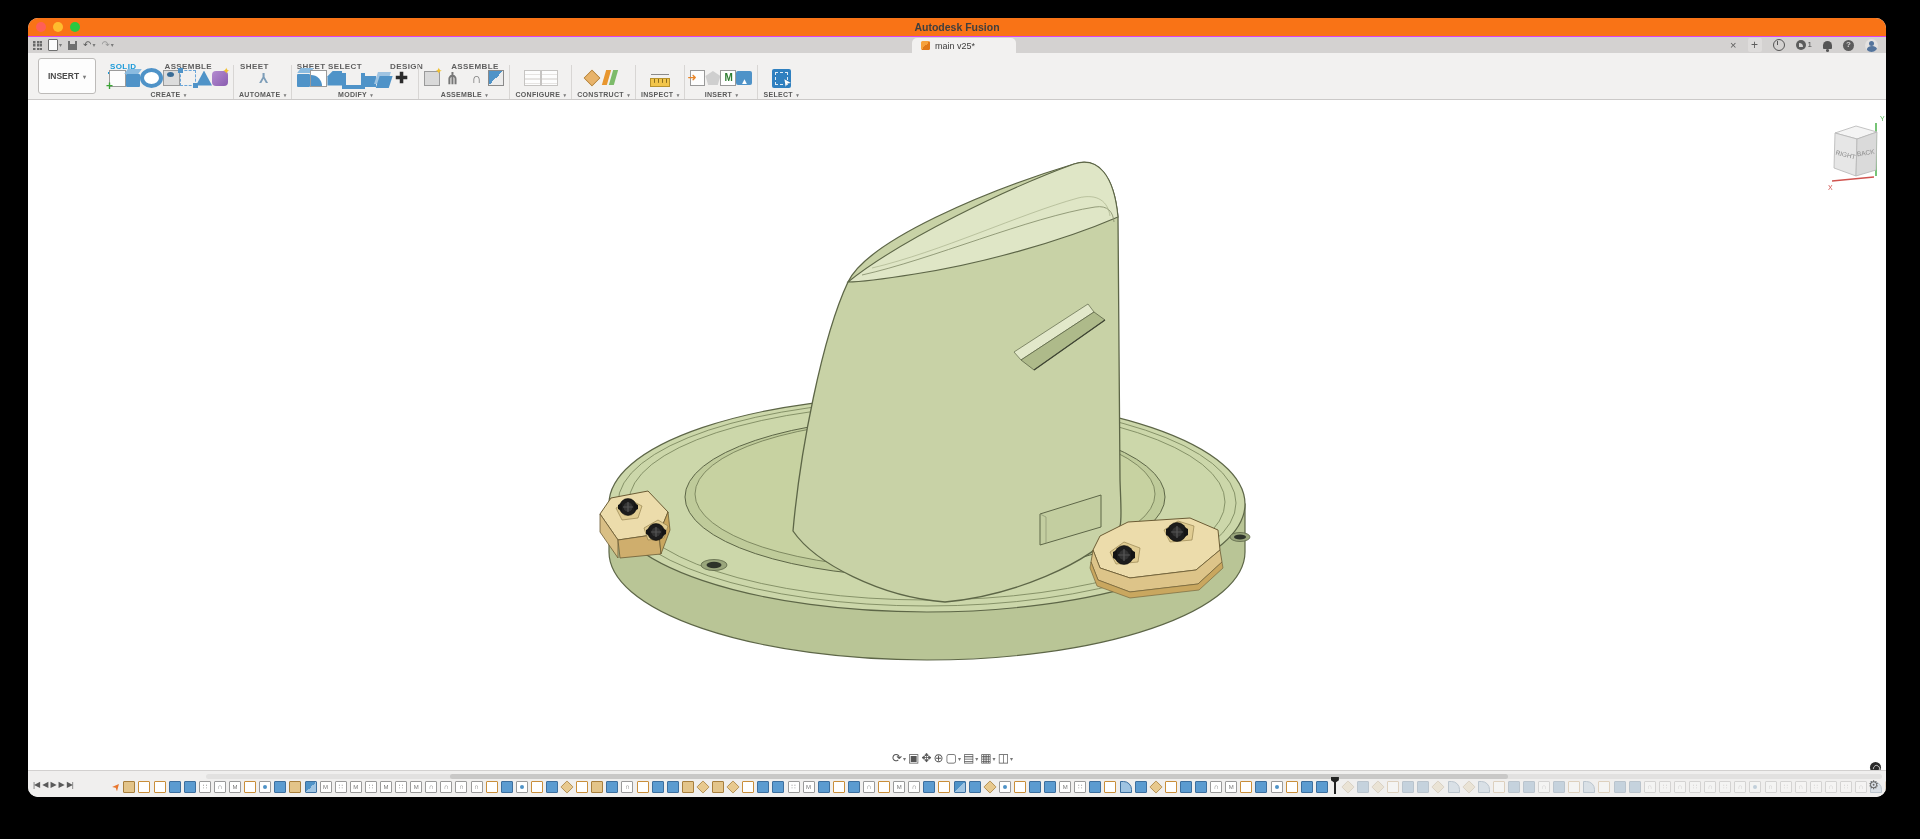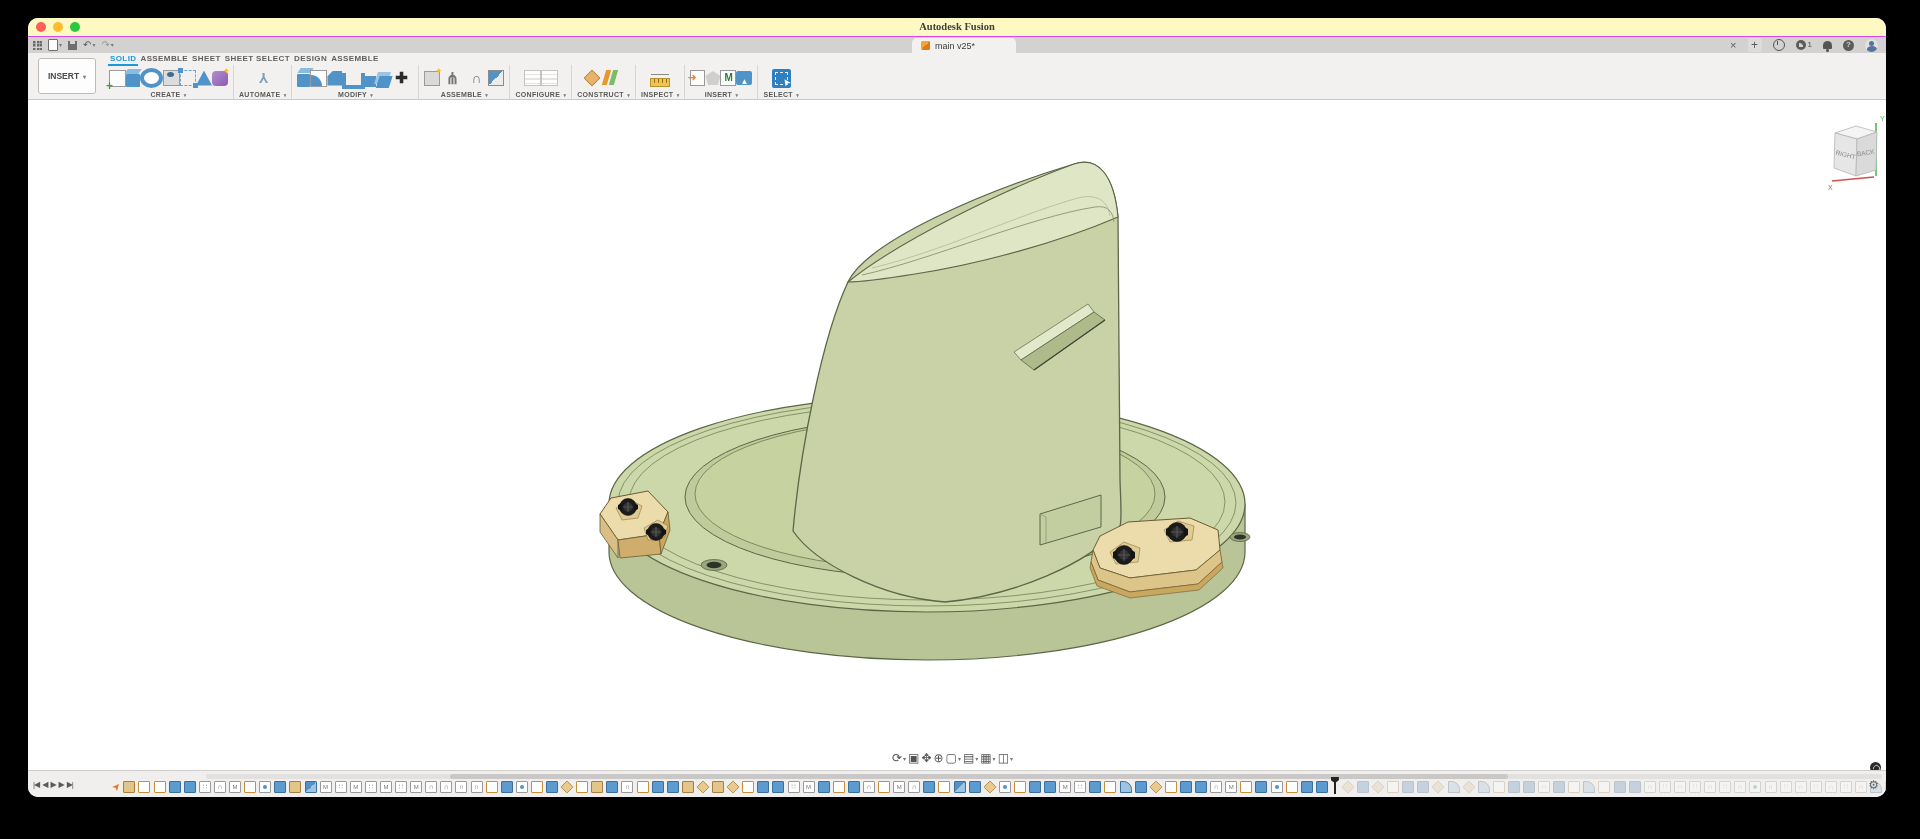--- a/index.html
+++ b/index.html
@@ -1,19 +1,19 @@
 <!DOCTYPE html>
 <html><head>
 <meta charset="utf-8">
 <style>
   html,body{margin:0;padding:0;}
   body{width:1920px;height:839px;background:#000;font-family:"Liberation Sans",sans-serif;overflow:hidden;position:relative;}
   .win{position:absolute;left:28px;top:18px;width:1858px;height:779px;background:#fff;border-radius:10px;overflow:hidden;box-shadow:0 0 0 1px #000;}
   
-  .titlebar{position:absolute;left:0;top:0;width:100%;height:18px;background:#fef9c3;border-bottom:3px solid #d946ef;font-family:Liberation Serif, serif;}
+  .titlebar{position:absolute;left:0;top:0;width:100%;height:18px;background:#f97316;border-bottom:3px solid #d946ef;}
   .lights{position:absolute;left:8px;top:4px;display:flex;gap:7px;}
   .light{width:10px;height:10px;border-radius:50%;}
   .l-red{background:#ff5f57;}.l-yellow{background:#febc2e;}.l-green{background:#28c840;}
   .title{position:absolute;left:0;right:0;top:3px;text-align:center;font-size:10.5px;font-weight:bold;color:#3f3f3f;}
   
   .tabbar{position:absolute;left:0;top:19px;width:100%;height:16px;background:#d4d2d1;}
   .qat{position:absolute;left:5px;top:1px;display:flex;align-items:center;gap:6px;height:14px;}
   .qbtn{display:flex;align-items:center;color:#5e5e5e;font-size:10px;line-height:1;}
   .i-grid{width:9px;height:9px;background:
      linear-gradient(#6a6a6a,#6a6a6a) 0 0/2.5px 2.5px,
@@ -43,21 +43,21 @@
   .job-count{font-size:8px;color:#4a4a4a;}
   .i-bell{width:9px;height:8px;background:#555;border-radius:5px 5px 1px 1px;position:relative;}
   .i-bell::after{content:"";position:absolute;left:3px;bottom:-2.5px;width:3px;height:2.5px;background:#555;border-radius:50%;}
   .i-help{width:11px;height:11px;border-radius:50%;background:#5c5c5c;color:#d4d2d1;font-size:8px;font-weight:bold;display:flex;align-items:center;justify-content:center;}
   .i-avatar{width:13px;height:13px;border-radius:50%;background:#e3e1e0;position:relative;overflow:hidden;}
   .i-avatar::before{content:"";position:absolute;left:4px;top:2px;width:5px;height:5px;border-radius:50%;background:#54749c;}
   .i-avatar::after{content:"";position:absolute;left:1.5px;top:7.5px;width:10px;height:6px;border-radius:50% 50% 0 0;background:#54749c;}
   
   .toolbar{position:absolute;left:0;top:35px;width:100%;height:46px;background:#f2f1f0;border-bottom:1px solid #cbc9c8;}
   .ws-btn{position:absolute;left:10px;top:5px;width:56px;height:34px;background:#fdfdfd;border:1px solid #bdbbb9;border-radius:3px;display:flex;align-items:center;justify-content:center;gap:3px;font-size:8.5px;color:#4a4a4a;font-weight:bold;}
-  .ribbon-tabs{position:absolute;left:80px;top:0;height:12px;display:flex;align-items:center;}
+  .ribbon-tabs{position:absolute;left:80px;top:8px;height:12px;display:flex;gap:24px;align-items:center;}
   .rtab{font-size:8px;letter-spacing:.4px;color:#5f5f5f;padding:1px 2px 1px;border-bottom:2px solid transparent;font-weight:bold;}
   .rtab.active{color:#1a9ad9;border-bottom-color:#1a9ad9;}
   .ribbon-groups{position:absolute;left:76px;top:12px;display:flex;align-items:stretch;height:34px;}
   .rgroup{display:flex;flex-direction:column;align-items:center;padding:0 5px;border-right:1px solid #d8d6d4;}
   .rgroup:last-child{border-right:none;}
   .ricons{display:flex;align-items:center;height:26px;}
   .rlabel{font-size:7px;color:#5a5a5a;letter-spacing:.3px;white-space:nowrap;font-weight:bold;}
   .rlabel .caret-sm{font-size:5px;}
   .ri{width:24px;height:24px;position:relative;flex:none;display:flex;align-items:center;justify-content:center;}
   .ri::before,.ri::after{position:absolute;}

